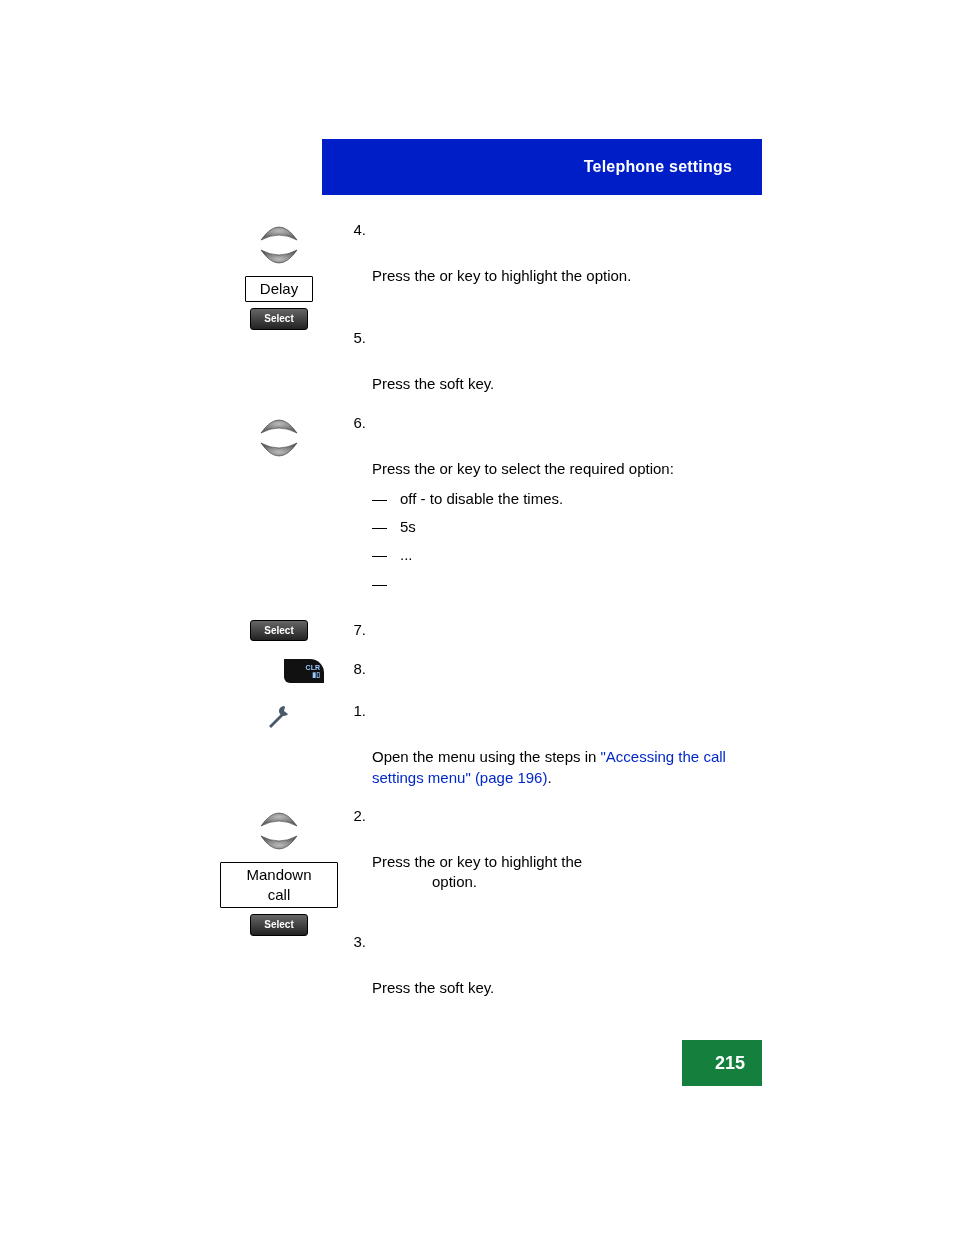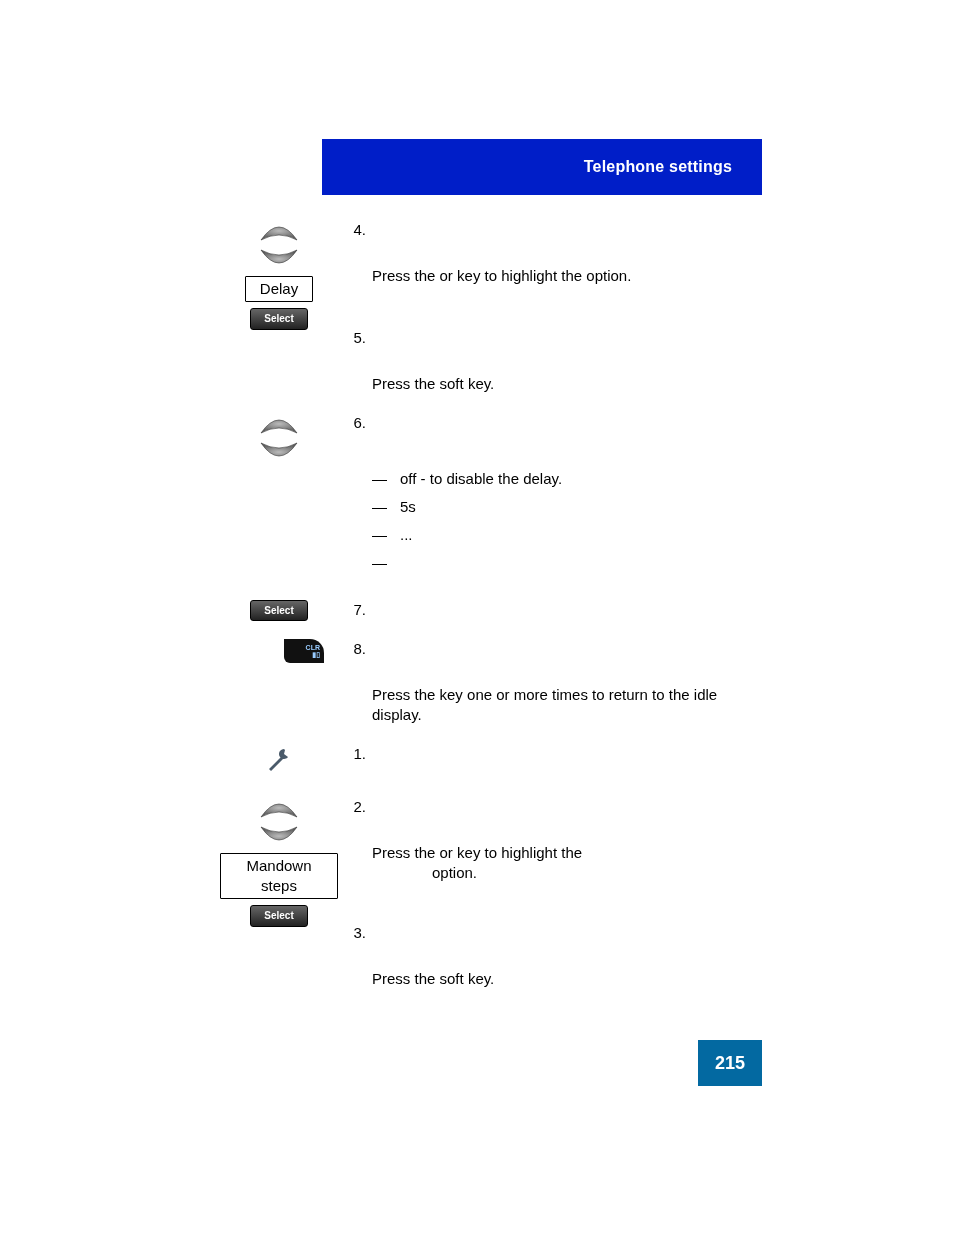--- a/index.html
+++ b/index.html
@@ -120,28 +120,29 @@
     padding-right:4px; box-sizing:border-box;
   }
   .clr-label { color:#9cf; font-size:7px; font-weight:bold; line-height:1; text-align:right;}
   .wrench-icon { color:#4a5a6a; }
   .page-num-box {
     position: absolute;
     right: 192px;
     top: 1040px;
     width: 64px;
     height: 46px;
-    background: #0369a1;
+    background: #15803d;
     color: #fff;
     font-weight: bold;
     font-size: 18px;
     display: flex;
     align-items: center;
     justify-content: center;
     font-family: "Arial Black", Arial, sans-serif;
+    padding-left: 16px;
   }
 </style>
 </head>
 <body>
 
 <div class="page">
   <div class="header-bar">
     <span class="header-title">Telephone settings</span>
   </div>
 
@@ -199,24 +200,27 @@
             </svg>
         </span>
         <span class="nav-down">
           <svg width="44" height="22" viewBox="0 0 44 22">
               <path d="M4 2 Q22 28 40 2 Q22 12 4 2 Z" fill="url(#gD1)" stroke="#333" stroke-width="0.6"></path>
             </svg>
         </span>
       </div>
       <div class="num-col">6.</div>
       <div class="text-col">
+        <div>
+          <span>Press the </span><span> or </span><span> key to select the required option:</span>
+        </div>
         <div class="sub-list">
           <div class="sub-item">
               <span class="sub-dash">—</span>
-              <span>off - to disable the delay.</span>
+              <span>off - to disable the times.</span>
             </div>
           <div class="sub-item">
               <span class="sub-dash">—</span>
               <span>5s</span>
             </div>
           <div class="sub-item">
               <span class="sub-dash">—</span>
               <span>...</span>
             </div>
           <div class="sub-item">
@@ -233,50 +237,50 @@
       <div class="num-col">7.</div>
     </div>
 
     <div class="row">
       <div class="icon-col" style="align-items:flex-end; padding-right:14px; box-sizing:border-box;">
         <div class="clr-key">
           <span class="clr-label">CLR<br>▮▯</span>
         </div>
       </div>
       <div class="num-col">8.</div>
-      <div class="text-col">
-        <span>Press the </span><span> key one or more times to return to the idle display.</span>
-      </div>
     </div>
 
 
     <div class="row">
       <div class="icon-col">
         <span class="wrench-icon">
           <svg width="30" height="30" viewBox="0 0 30 30">
               <path d="M20 5 a5 5 0 1 0 4 8 l-4 -3 l1 -4 z M17 13 L5 25 l2 2 L19 15 z" fill="#4a5a6a"></path>
             </svg>
         </span>
       </div>
       <div class="num-col">1.</div>
+      <div class="text-col">
+        <span>Open the </span><span> menu using the steps in </span><span class="link">"Accessing the call settings menu" (page 196)</span><span>.</span>
+      </div>
     </div>
 
     <div class="row">
       <div class="icon-col">
         <span class="nav-up">
           <svg width="44" height="22" viewBox="0 0 44 22">
               <path d="M4 20 Q22 -6 40 20 Q22 10 4 20 Z" fill="url(#gU1)" stroke="#333" stroke-width="0.6"></path>
             </svg>
         </span>
         <span class="nav-down">
           <svg width="44" height="22" viewBox="0 0 44 22">
               <path d="M4 2 Q22 28 40 2 Q22 12 4 2 Z" fill="url(#gD1)" stroke="#333" stroke-width="0.6"></path>
             </svg>
         </span>
-        <span class="key-btn" style="min-width:92px;">Mandown steps</span>
+        <span class="key-btn" style="min-width:92px;">Mandown call</span>
         <span class="soft-btn">Select</span>
       </div>
       <div class="num-col">2.</div>
       <div class="text-col">
         <span>Press the </span><span> or </span><span> key to highlight the </span><br><span style="margin-left:60px; display:inline-block;"> option.</span>
         <div style="height:56px"></div>
       </div>
     </div>
 
     <div class="row" style="margin-top:-34px;">

